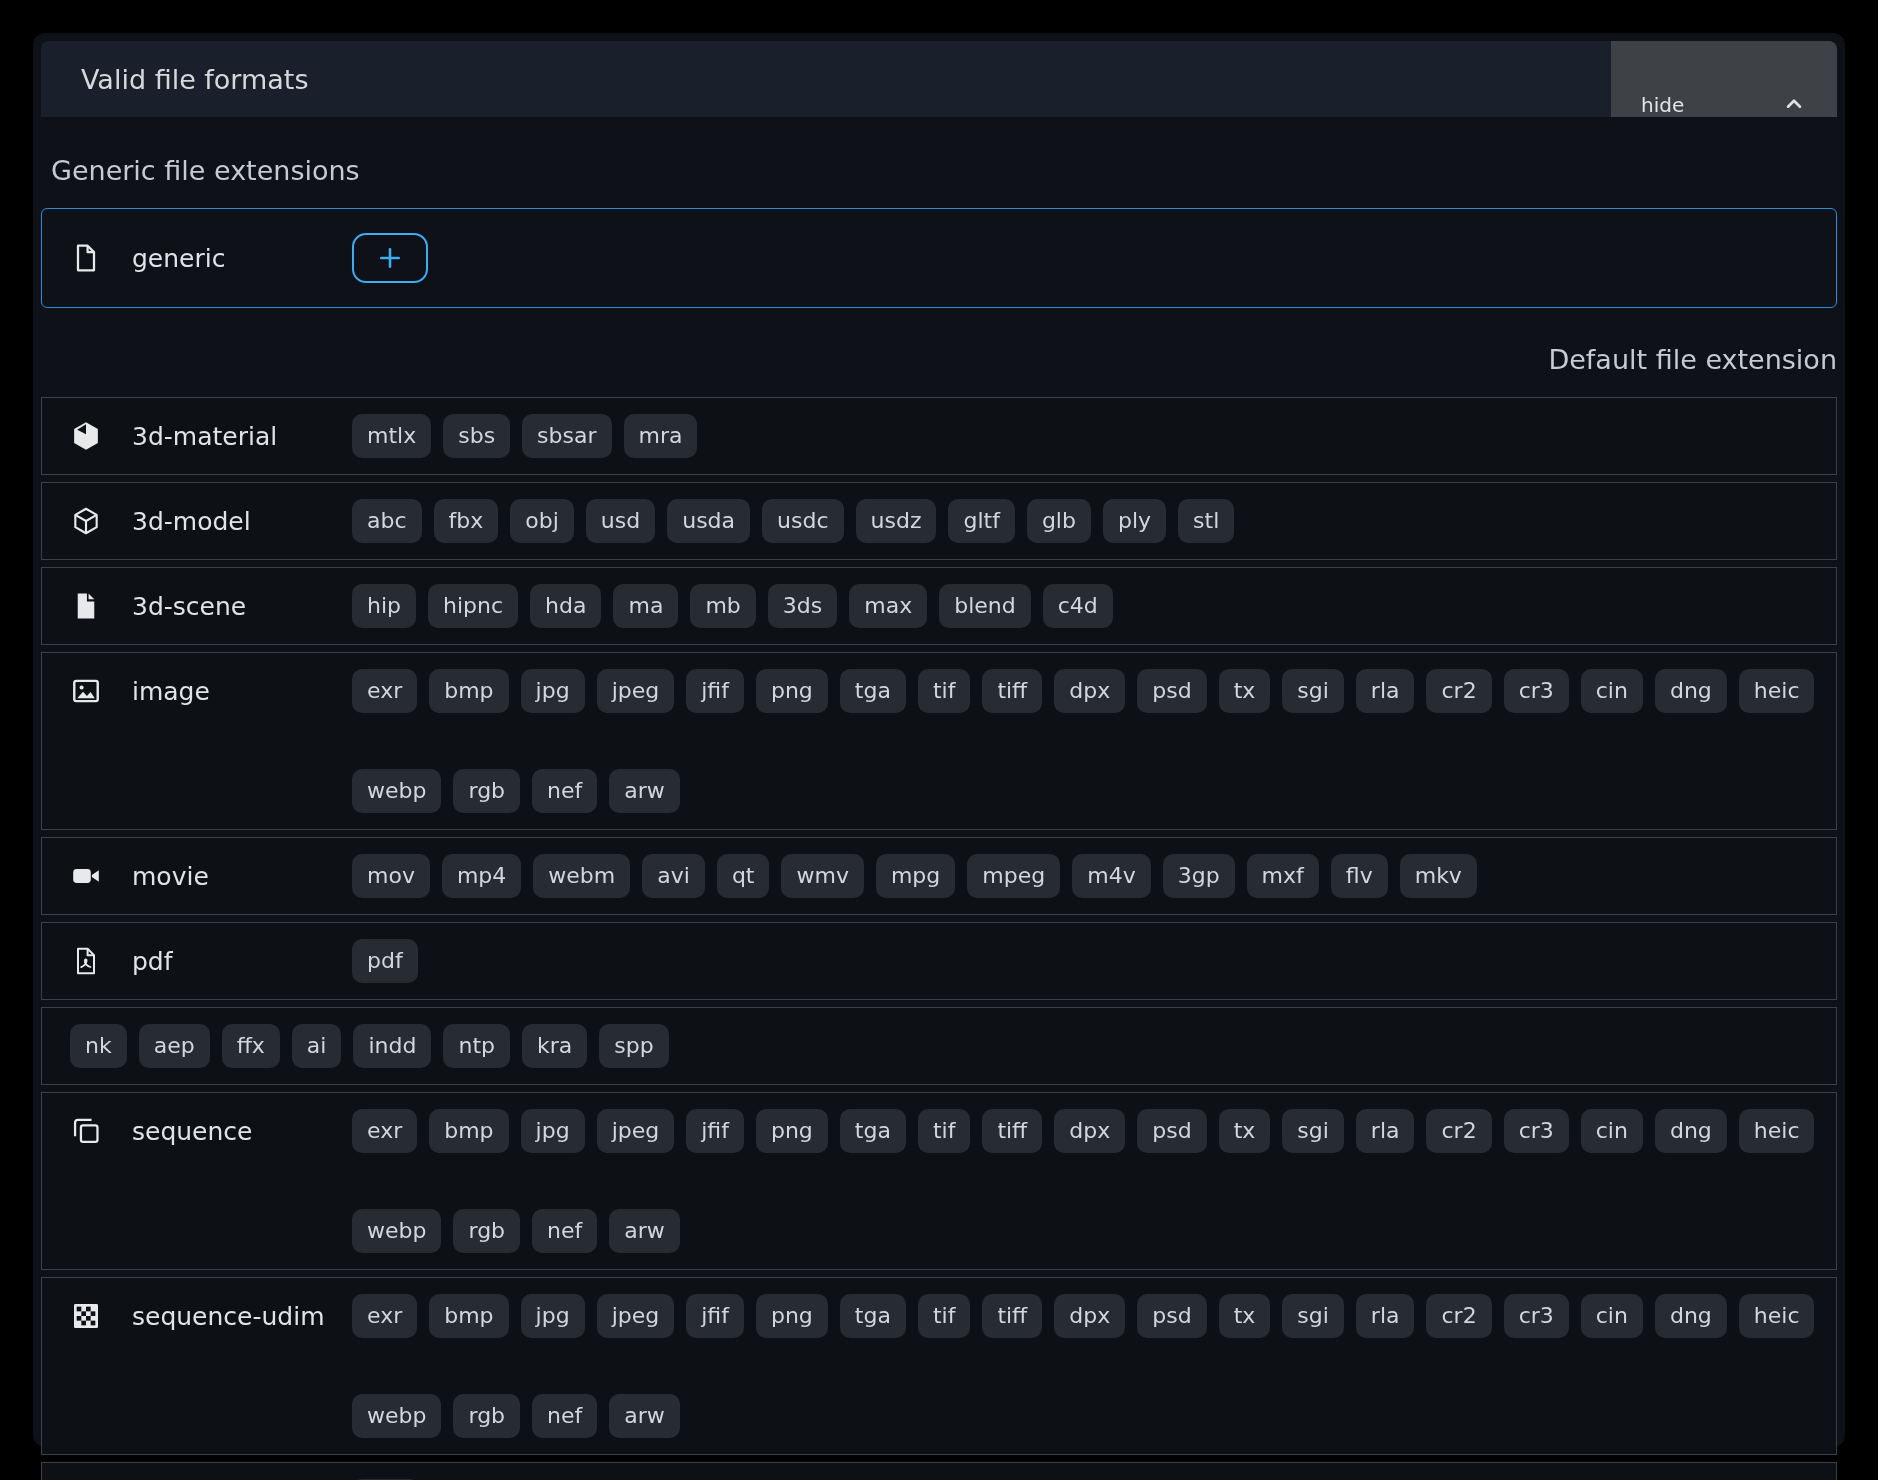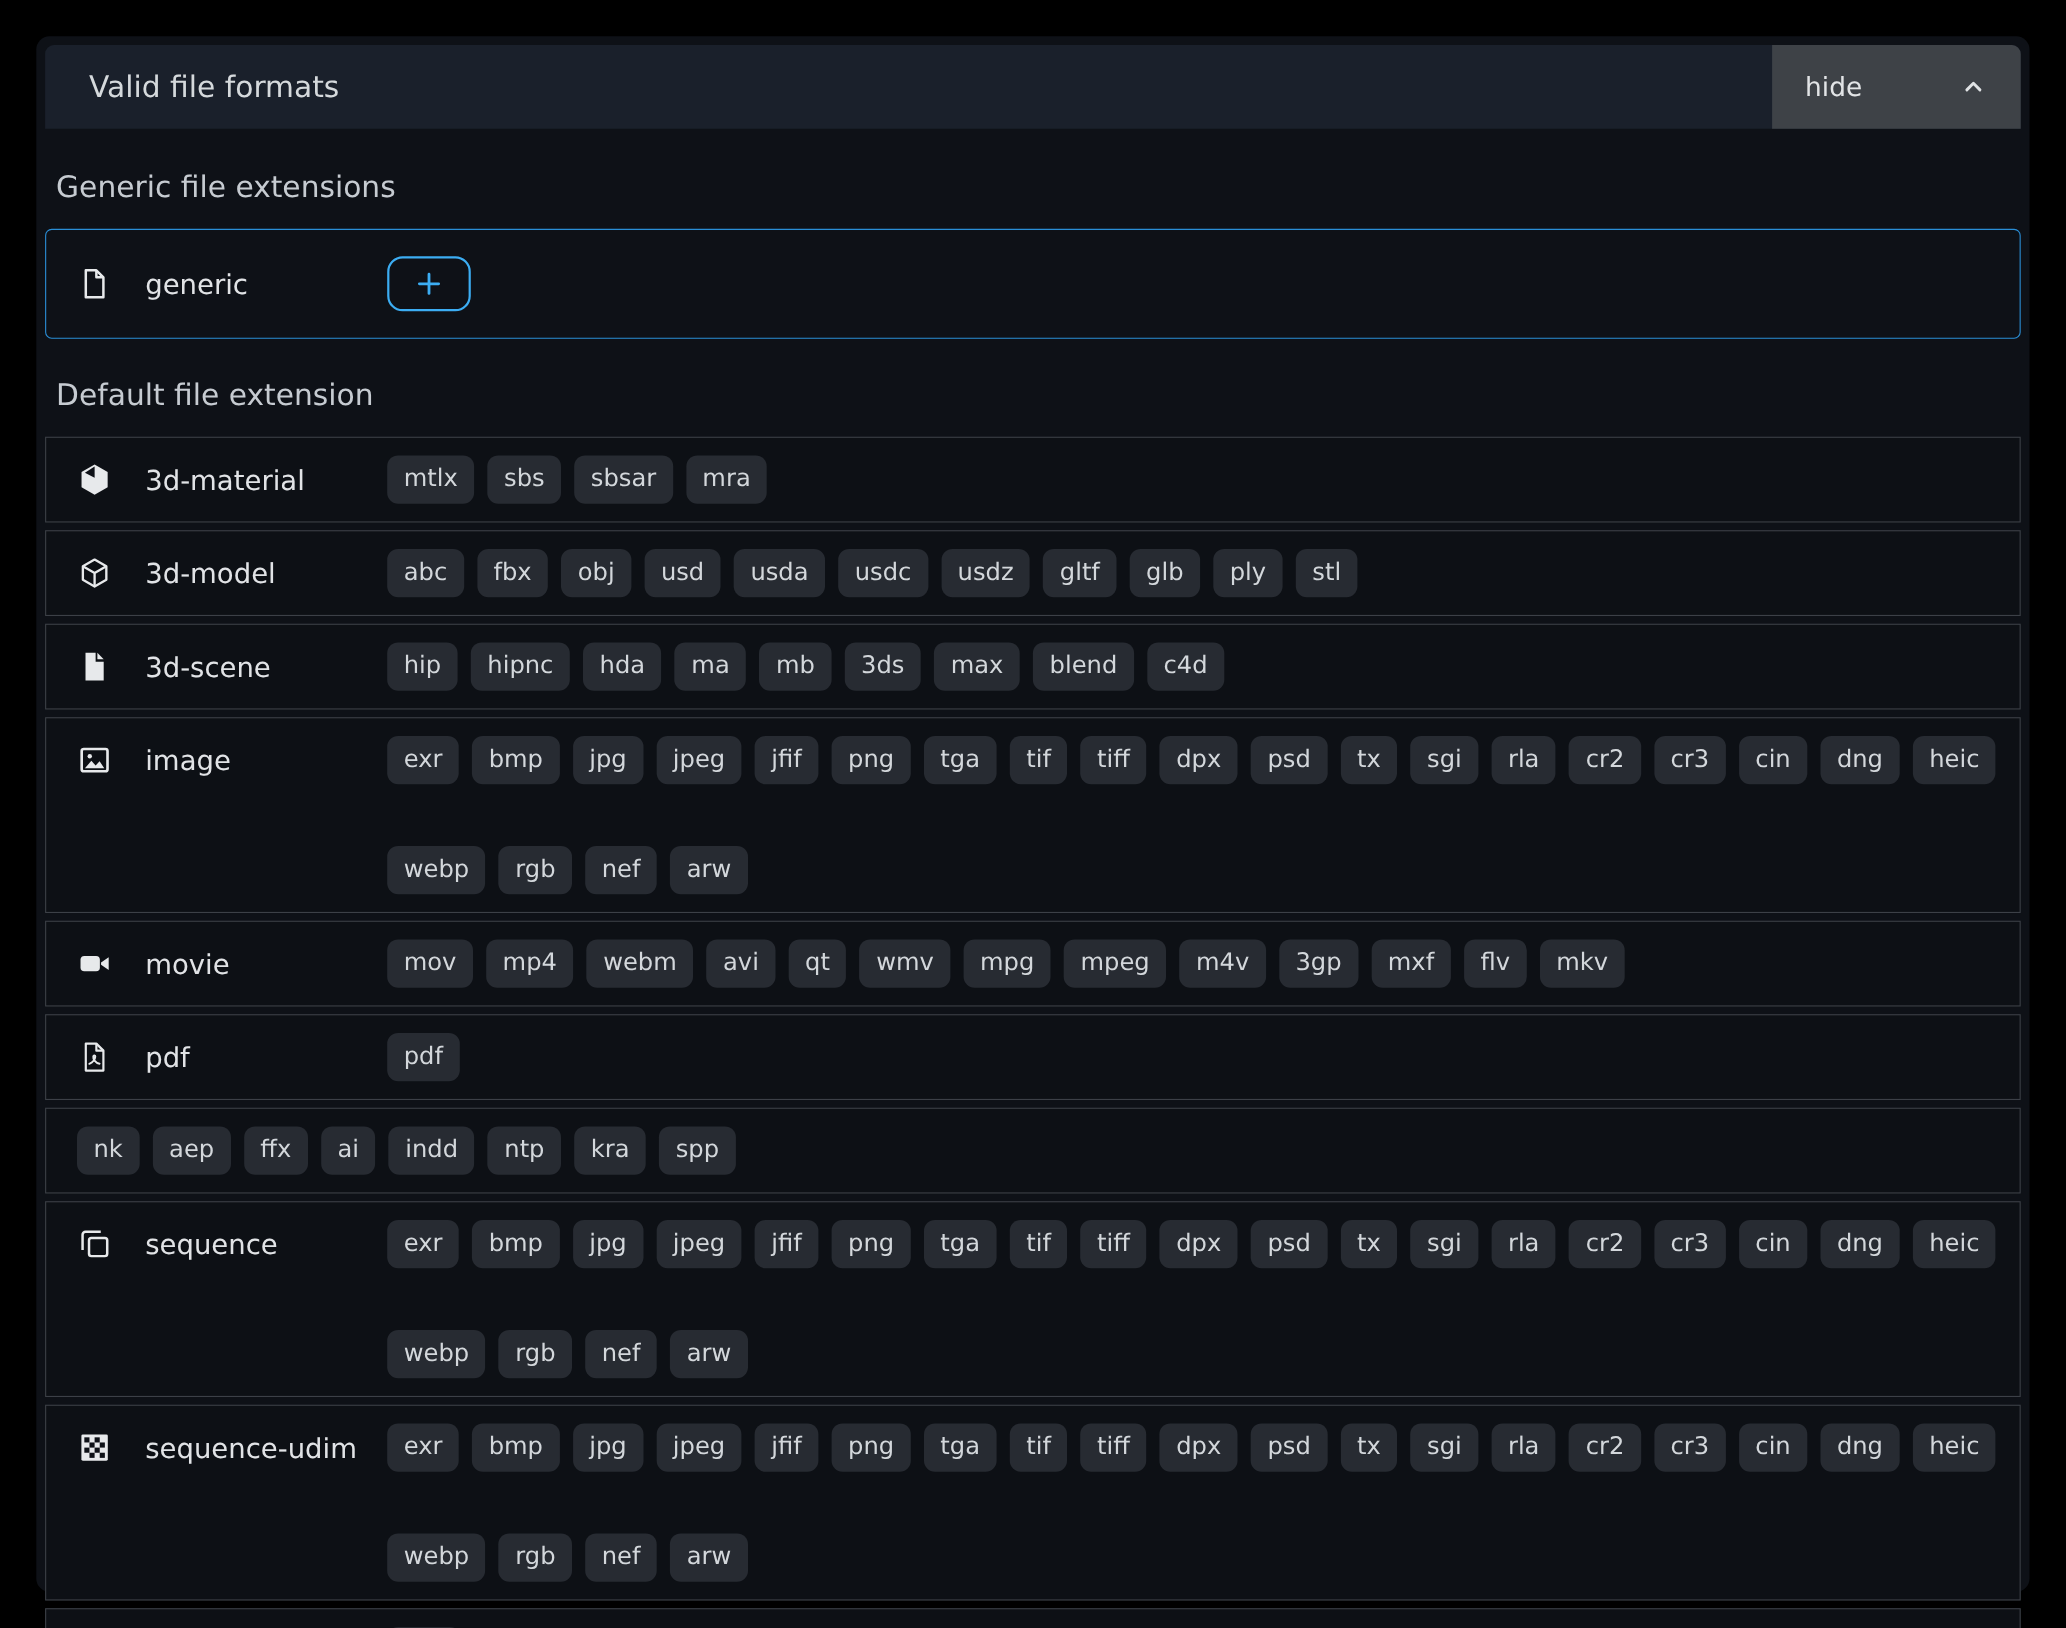--- a/index.html
+++ b/index.html
@@ -20,29 +20,29 @@
   .header {
     height:76px;
     background:#1a202b;
     border-radius:8px 8px 0 0;
     display:flex; align-items:center; justify-content:space-between;
   }
   .title { padding-left:40px; font-size:27px; color:#d5d9dc; }
   .hide-btn {
     width:226px; height:76px;
     background:#3e4247; border:none; border-radius:0 8px 0 0;
-    display:flex; align-items:center; justify-content:space-between;
-    padding:0 30px; color:#e2e4e6; font-size:24px;
+    display:flex; align-items:flex-end; justify-content:space-between;
+    padding:0 30px; color:#e2e4e6; font-size:20px;
     font-family:inherit; cursor:pointer;
   }
   .icon { display:inline-flex; color:#dfe2e4; }
   .icon svg { width:100%; height:100%; }
   .hide-btn .icon { width:26px; height:26px; }
   .section-heading { font-size:27px; color:#c6cbd1; margin:38px 0 22px 10px; }
-  #default-heading { margin:36px 0 22px 10px; }
+  #default-heading { margin:36px 0 22px 10px;text-align:right; }
   .generic-box {
     height:100px;
     border:1px solid #2a8ed6; border-radius:6px;
     display:flex; align-items:center;
     padding:0 24px 0 28px;
   }
   .row-head { display:flex; align-items:center; width:282px; flex-shrink:0; height:44px; }
   .row-icon { width:32px; height:32px; margin-right:30px; color:#e7e9eb; flex-shrink:0; display:inline-flex; }
   .row-icon svg { width:100%; height:100%; }
   .row-label { font-size:25px; color:#e1e3e6; white-space:nowrap; }

